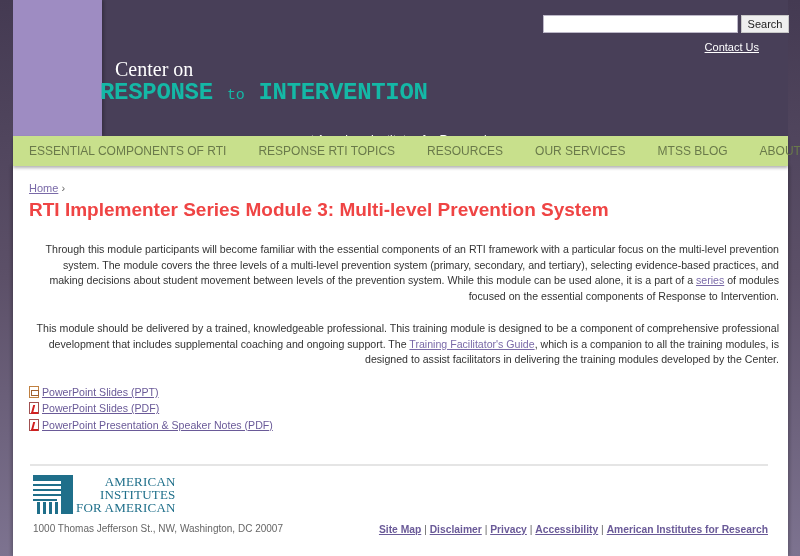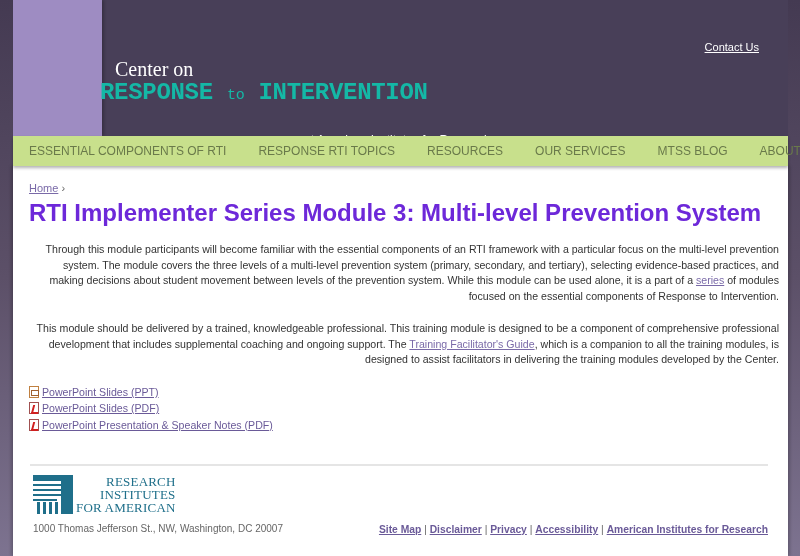--- a/index.html
+++ b/index.html
@@ -75,21 +75,21 @@
       background: #fff;
       box-shadow: 2px 0 3px rgba(0,0,0,0.2), -2px 0 3px rgba(0,0,0,0.2);
       text-align: right;
     }
     .breadcrumb {
       position: absolute; left: 16px; top: 16px; font-size: 11px; color: #666;
     }
     .breadcrumb a { color: #7a6aa8; text-decoration: underline; }
     .page-title {
       position: absolute; left: 16px; top: 33px;
-      font-size: 24px; font-weight: bold; color: #6d28d9; white-space: nowrap;
+      font-size: 19px; font-weight: bold; color: #ef4444; white-space: nowrap;
     }
     .para {
       position: absolute; left: 16px; width: 750px;
       font-size: 10.6px; line-height: 15.7px; color: #333;
     }
     .para a { color: #7a6aa8; text-decoration: underline; }
     .p1 { top: 76px; }
     .p2 { top: 155px; }
     .downloads { position: absolute; left: 16px; top: 218px; }
     .dl-item {
@@ -142,20 +142,24 @@
     .footer-links a { color: #6a5a98; text-decoration: underline; font-weight: bold; }
   </style>
 </head>
 <body>
 
 <div class="left-shade"></div>
 <div class="right-shade"></div>
 
 <div class="header">
   <div class="purple-bar"></div>
+  <div class="search-wrap">
+    <input class="search-input" type="text" placeholder="" style="">
+    <div class="search-btn">Search</div>
+  </div>
   <a class="contact-link">Contact Us</a>
   <div class="logo-center">Center on</div>
   <div class="logo-rti">
     <span>RESPONSE</span>
     <span class="to">to</span>
     <span>INTERVENTION</span>
   </div>
   <div class="logo-air">
     <span>at American Institutes for Research</span><span class="sq"></span>
   </div>
@@ -205,21 +209,21 @@
       <div class="line" style="top:14px"></div>
       <div class="line" style="top:19px"></div>
       <div class="line" style="top:24px;width:24px"></div>
       <div class="col" style="left:4px"></div>
       <div class="col" style="left:10px"></div>
       <div class="col" style="left:16px"></div>
       <div class="col" style="left:22px"></div>
       <div class="block"></div>
     </div>
     <div class="air-text">
-      <div>RESEARCH</div>
+      <div>AMERICAN</div>
       <div>INSTITUTES</div>
       <div>FOR AMERICAN</div>
     </div>
   </div>
 
   <div class="address">1000 Thomas Jefferson St., NW, Washington, DC 20007</div>
 
   <div class="footer-links">
     <a>Site Map</a><span> | </span><a>Disclaimer</a><span> | </span><a>Privacy</a><span> | </span><a>Accessibility</a><span> | </span><a>American Institutes for Research</a>
   </div>

